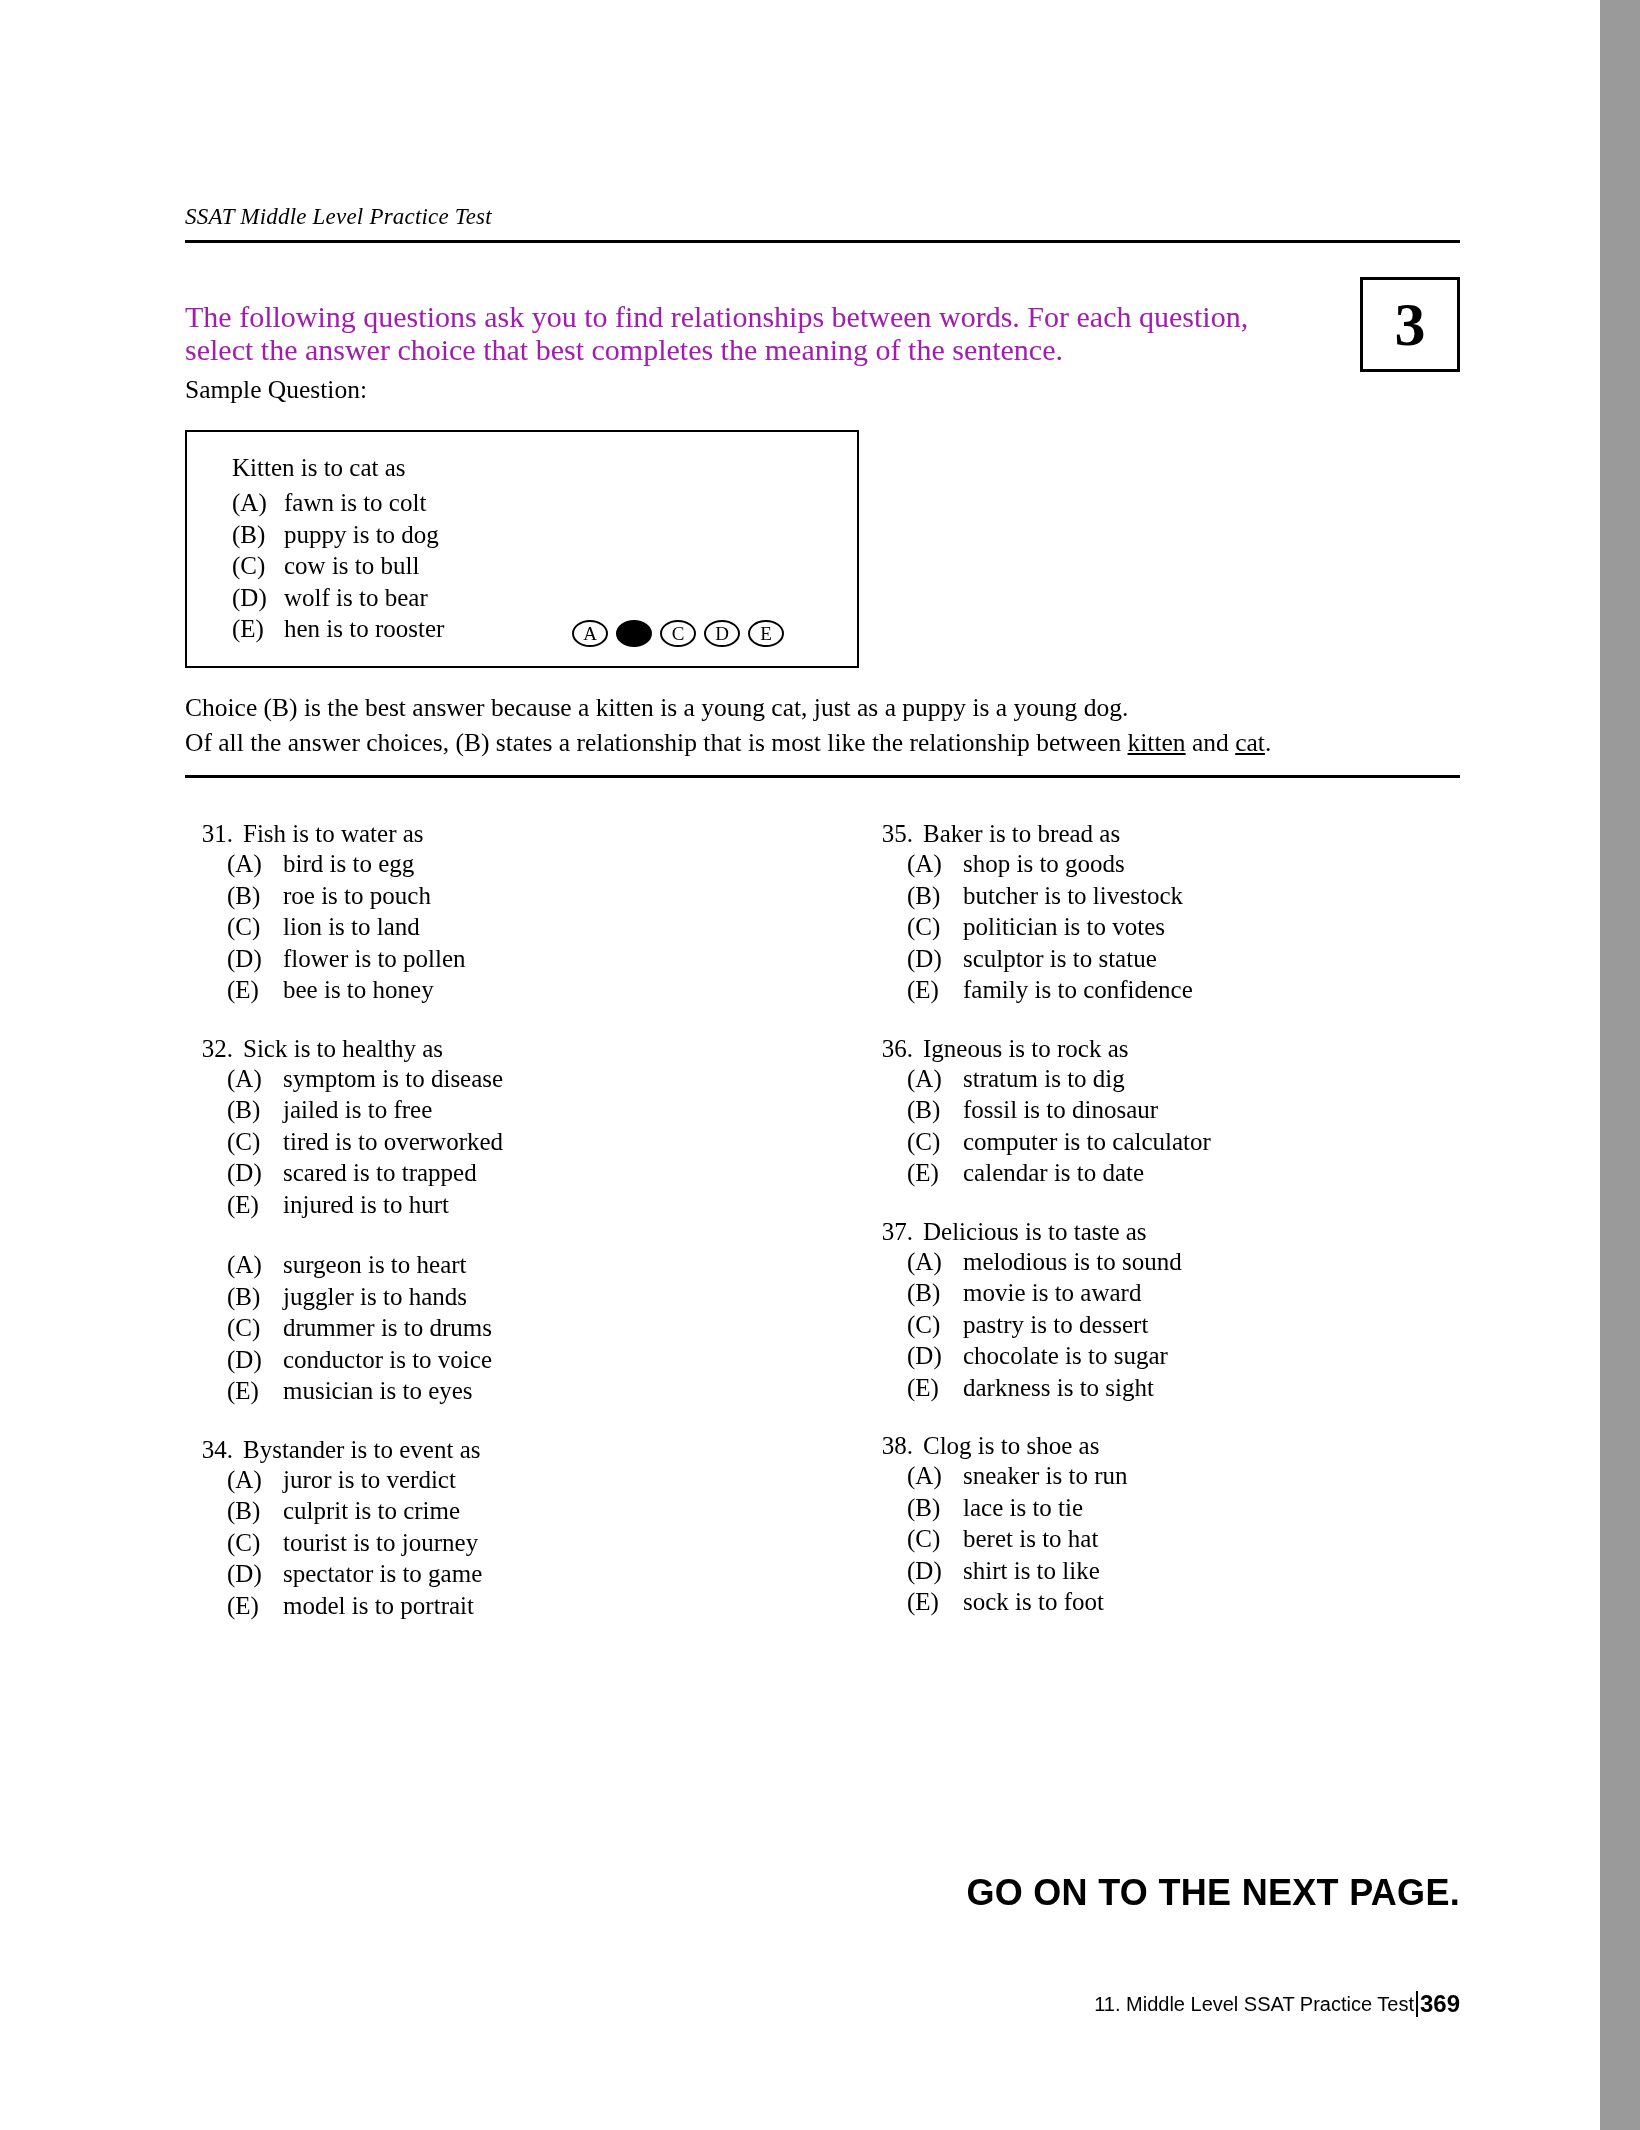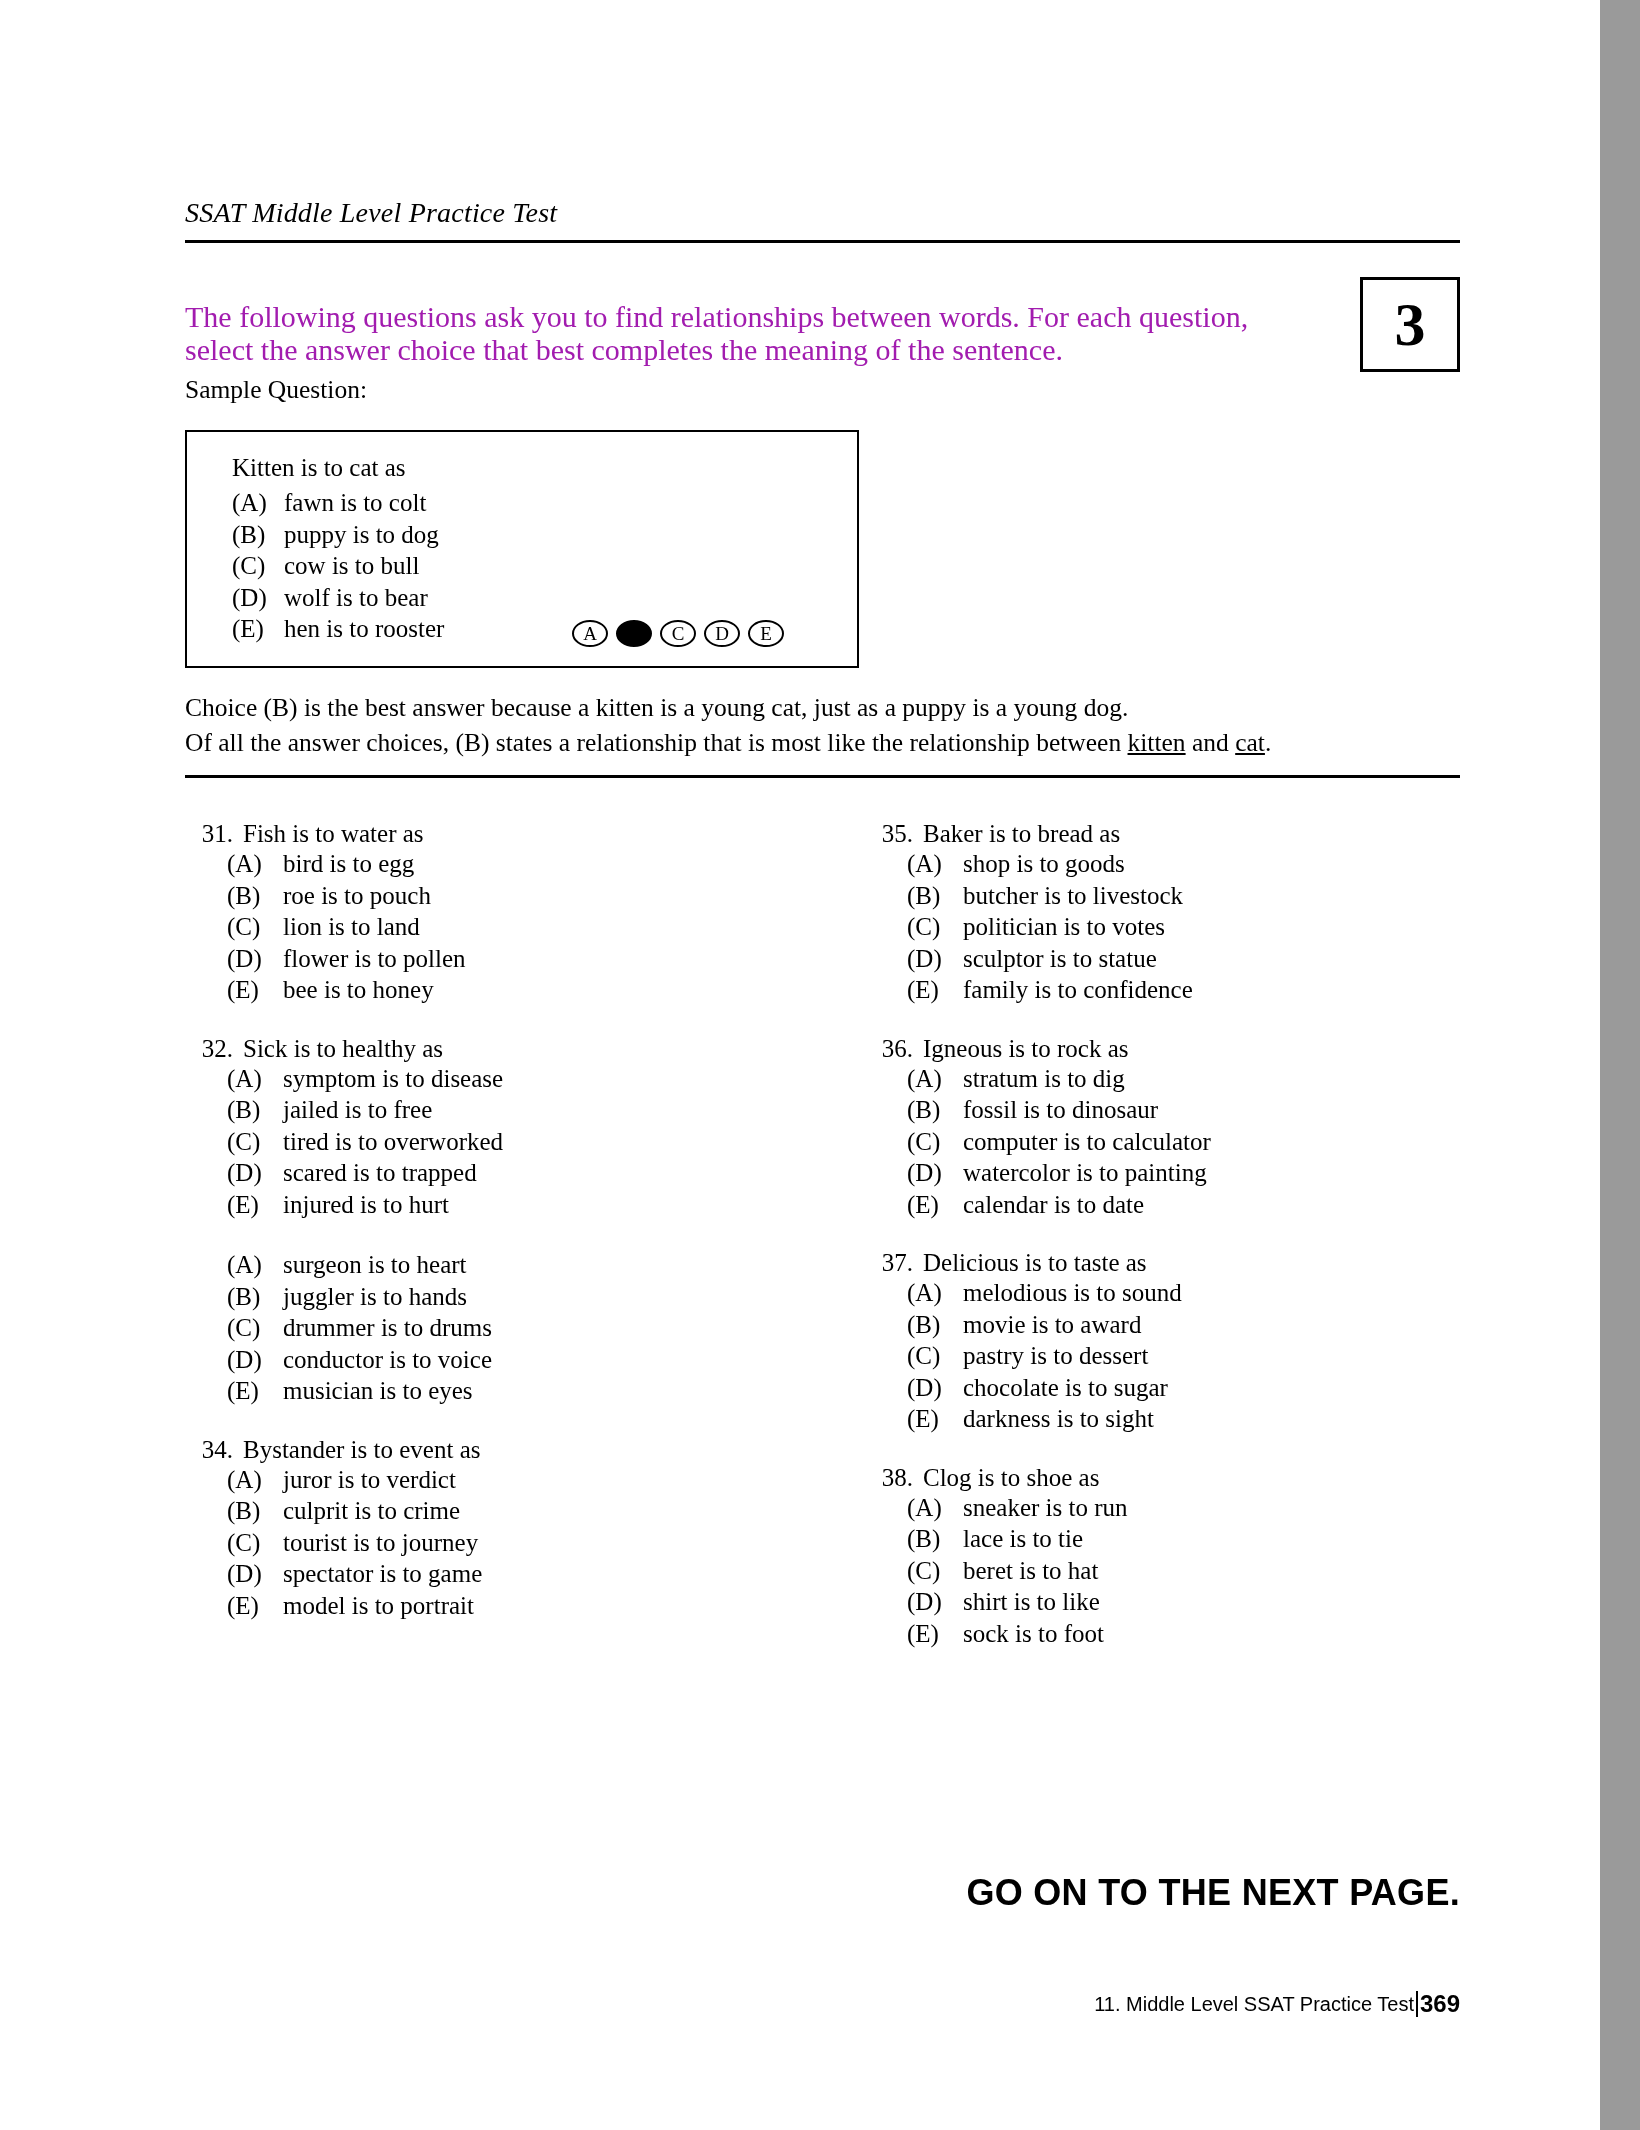--- a/index.html
+++ b/index.html
@@ -32,23 +32,23 @@
     position: absolute;
     left: 185px;
     top: 0;
     width: 1280px;
     height: 2130px;
   }
   
   .runhead {
     position: absolute;
     left: 0;
-    top: 197px;
+    top: 204px;
     font-style: italic;
-    font-size: 28px;
+    font-size: 23px;
     color: #000;
     letter-spacing: 0.2px;
   }
   .runhead-rule {
     position: absolute;
     left: 0;
     top: 240px;
     width: 1275px;
     height: 3px;
     background: #000;
@@ -313,21 +313,20 @@
         <div class="q-choice"><span class="lbl">(C)</span><span>politician is to votes</span></div>
         <div class="q-choice"><span class="lbl">(D)</span><span>sculptor is to statue</span></div>
         <div class="q-choice"><span class="lbl">(E)</span><span>family is to confidence</span></div>
       </div>
 
       <div class="q">
         <div class="q-stem"><span class="q-num">36.</span><span>Igneous is to rock as</span></div>
         <div class="q-choice"><span class="lbl">(A)</span><span>stratum is to dig</span></div>
         <div class="q-choice"><span class="lbl">(B)</span><span>fossil is to dinosaur</span></div>
         <div class="q-choice"><span class="lbl">(C)</span><span>computer is to calculator</span></div>
-        <div class="q-choice"><span class="lbl">(D)</span><span>watercolor is to painting</span></div>
         <div class="q-choice"><span class="lbl">(E)</span><span>calendar is to date</span></div>
       </div>
 
       <div class="q">
         <div class="q-stem"><span class="q-num">37.</span><span>Delicious is to taste as</span></div>
         <div class="q-choice"><span class="lbl">(A)</span><span>melodious is to sound</span></div>
         <div class="q-choice"><span class="lbl">(B)</span><span>movie is to award</span></div>
         <div class="q-choice"><span class="lbl">(C)</span><span>pastry is to dessert</span></div>
         <div class="q-choice"><span class="lbl">(D)</span><span>chocolate is to sugar</span></div>
         <div class="q-choice"><span class="lbl">(E)</span><span>darkness is to sight</span></div>

